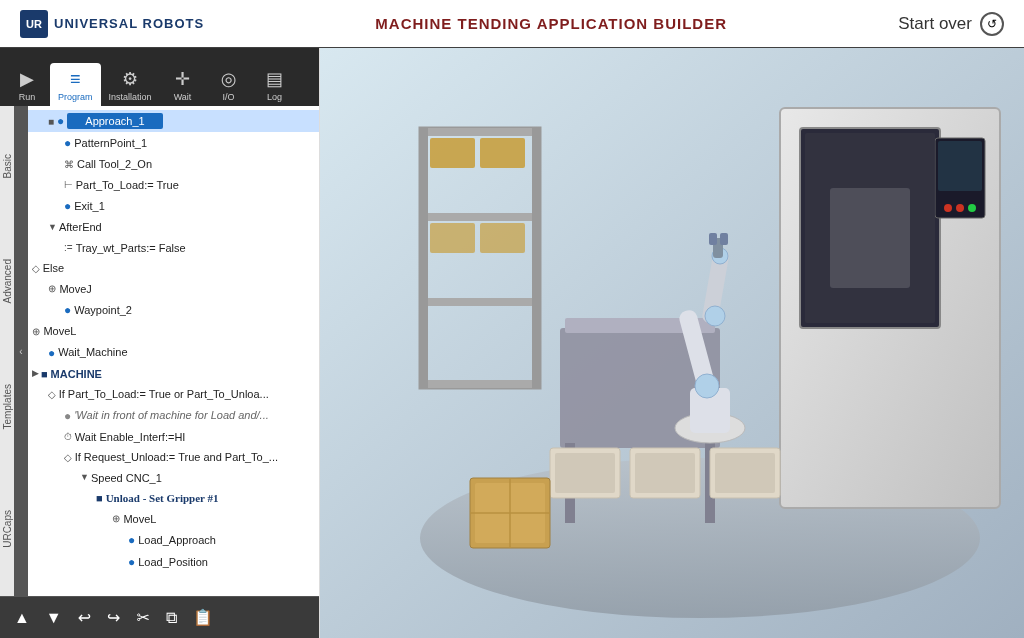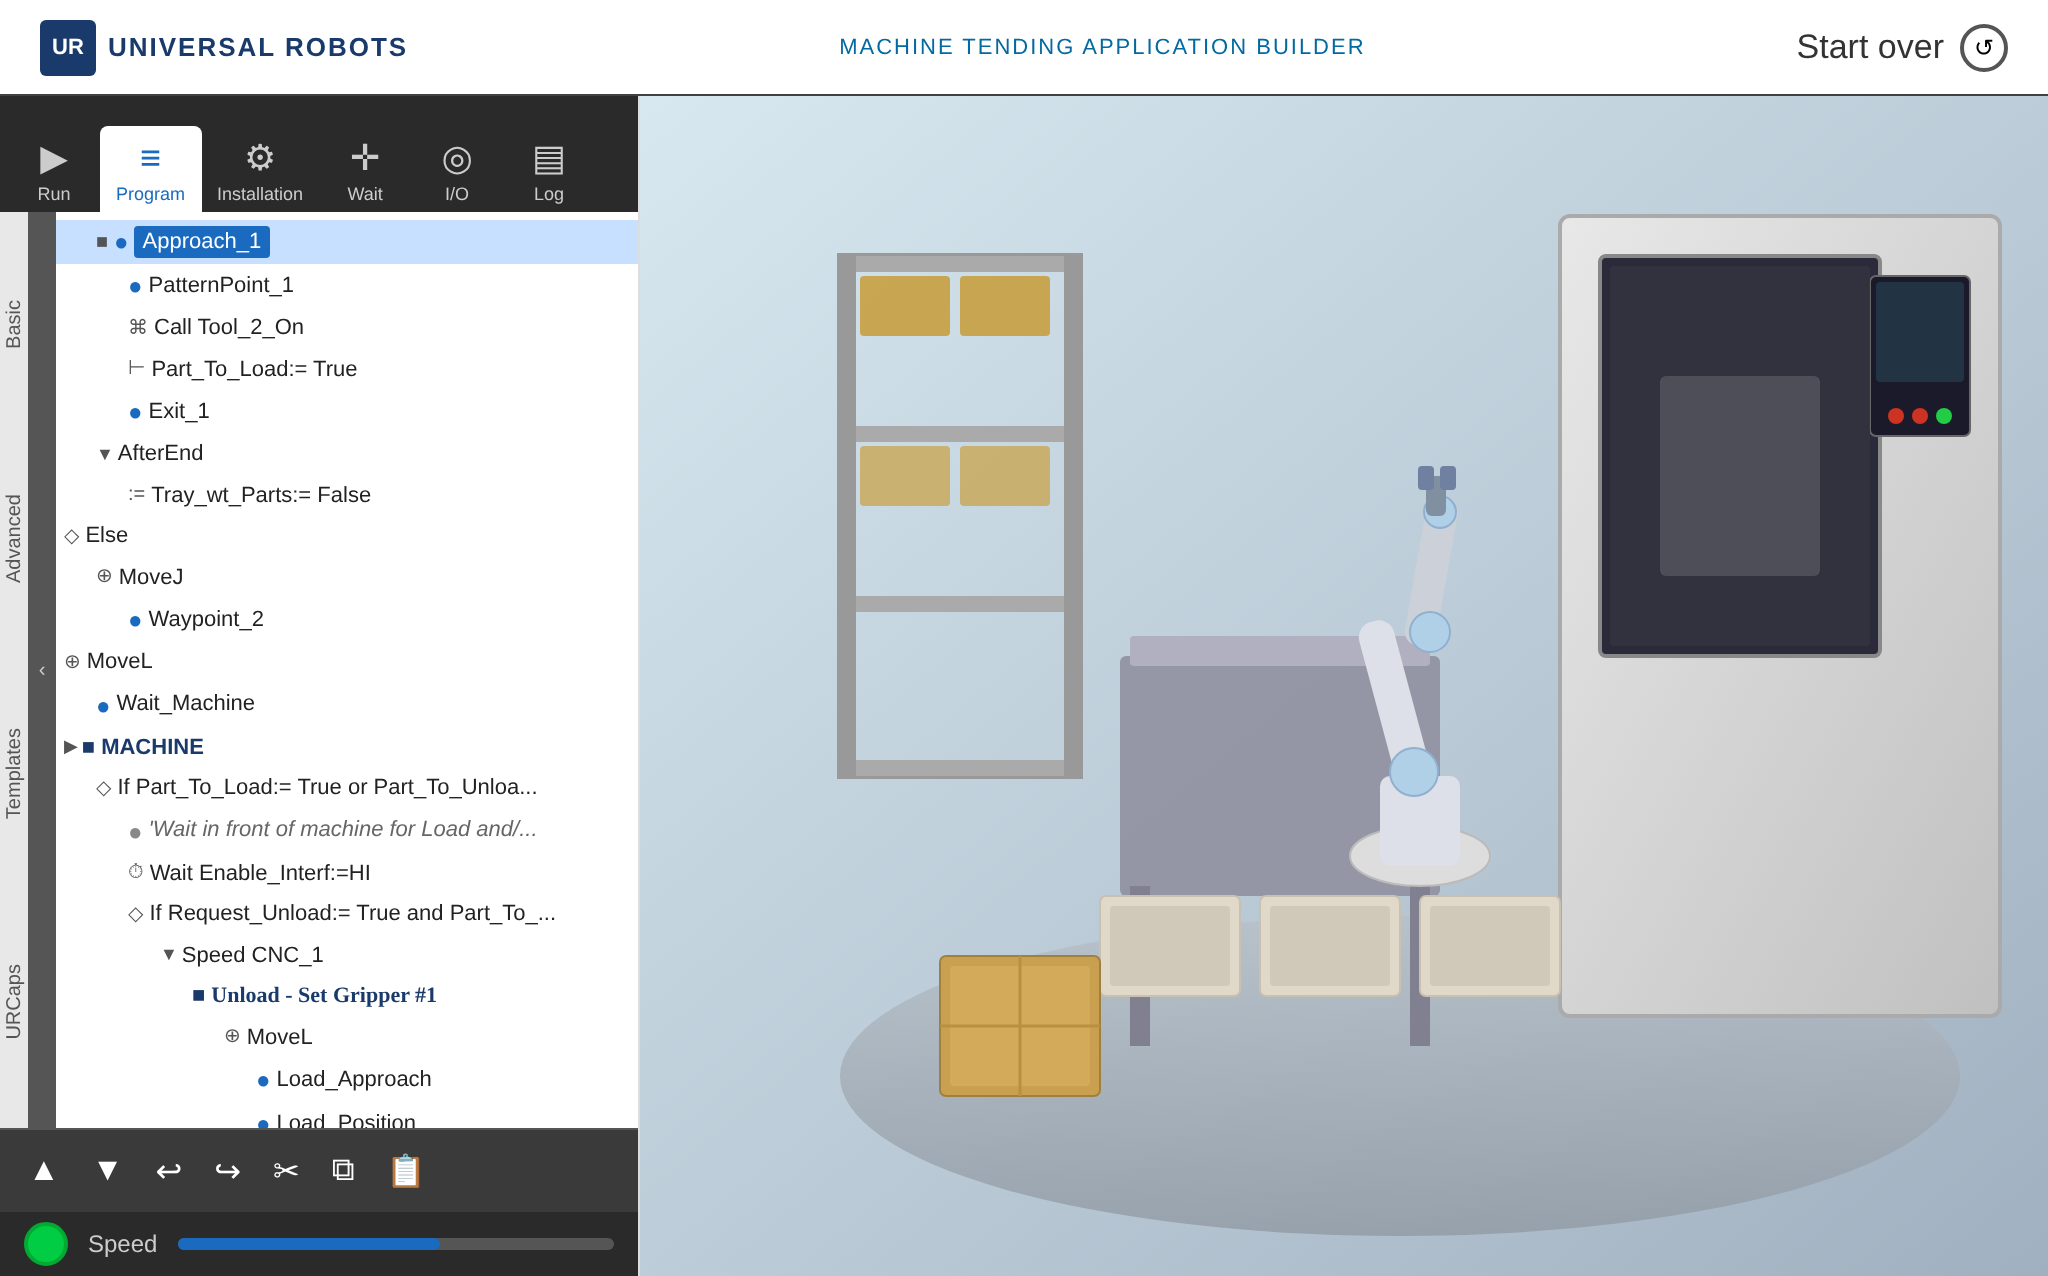--- a/index.html
+++ b/index.html
@@ -11,21 +11,21 @@
       background: #fff; height: 48px; padding: 0 20px;
       border-bottom: 1px solid #404040;
     }
     #header-logo { display: flex; align-items: center; gap: 6px; }
     #header-logo .logo-box {
       width: 28px; height: 28px; background: #1a3a6b; color: #fff;
       display: flex; align-items: center; justify-content: center;
       font-size: 11px; font-weight: bold; border-radius: 3px;
     }
     #header-logo .logo-text { font-size: 13px; font-weight: bold; color: #1a3a6b; letter-spacing: 1px; }
-    #header-title { font-size: 11px; font-weight: normal; color: #0369a1; letter-spacing: 1px; }
+    #header-title { font-size: 15px; font-weight: bold; color: #7f1d1d; letter-spacing: 1px; }
     #header-right { display: flex; align-items: center; gap: 8px; }
     #start-over-btn {
       font-size: 17px; color: #333; cursor: pointer; display: flex; align-items: center; gap: 5px;
     }
     #start-over-icon {
       width: 24px; height: 24px; border-radius: 50%; border: 2px solid #555;
       display: flex; align-items: center; justify-content: center; font-size: 12px;
     }
 
     
@@ -69,21 +69,21 @@
     .indent-2 { padding-left: 36px; }
     .indent-3 { padding-left: 52px; }
     .indent-4 { padding-left: 68px; }
     .indent-5 { padding-left: 84px; }
     .indent-6 { padding-left: 100px; }
     .tree-icon { margin-right: 3px; font-size: 10px; color: #555; flex-shrink: 0; }
     .tree-dot { color: #1a6bbf; margin-right: 3px; font-size: 12px; flex-shrink: 0; }
     .tree-dot-gray { color: #888; margin-right: 3px; font-size: 12px; flex-shrink: 0; }
     .tree-text { color: #222; }
     .tree-text.bold { font-weight: bold; color: #1a3a6b; }
-    .tree-text.highlight { background: #1a6bbf; color: #fff; padding: 0 4px; border-radius: 2px; }
+    .tree-text.highlight { background: #1a6bbf; color: #fff; padding: 0 18px; border-radius: 2px; }
     .tree-text.dark-blue { color: #1a3a6b; font-weight: bold; font-family: Liberation Serif, serif; }
     .triangle { color: #555; margin-right: 2px; font-size: 9px; }
     .folder-icon { color: #1a3a6b; margin-right: 3px; font-size: 11px; }
 
     
     #bottom-toolbar {
       height: 42px; background: #3a3a3a; display: flex; align-items: center;
       padding: 0 8px; gap: 4px; border-top: 1px solid #555;
     }
     .toolbar-btn {
@@ -299,27 +299,20 @@
     <div id="bottom-toolbar">
       <button class="toolbar-btn">▲</button>
       <button class="toolbar-btn">▼</button>
       <button class="toolbar-btn">↩</button>
       <button class="toolbar-btn">↪</button>
       <button class="toolbar-btn">✂</button>
       <button class="toolbar-btn">⧉</button>
       <button class="toolbar-btn">📋</button>
     </div>
 
-    <div id="speed-bar">
-      <div class="speed-indicator"></div>
-      <span class="speed-label">Speed</span>
-      <div class="speed-track">
-        <div class="speed-fill"></div>
-      </div>
-    </div>
 
   </div>
 
   <div id="right-panel">
     <div id="scene-bg">
 
       <svg id="scene-svg" viewBox="0 0 704 590" xmlns="http://www.w3.org/2000/svg">
 
         <defs>
           <linearGradient id="bgGrad" x1="0%" y1="0%" x2="100%" y2="100%">

